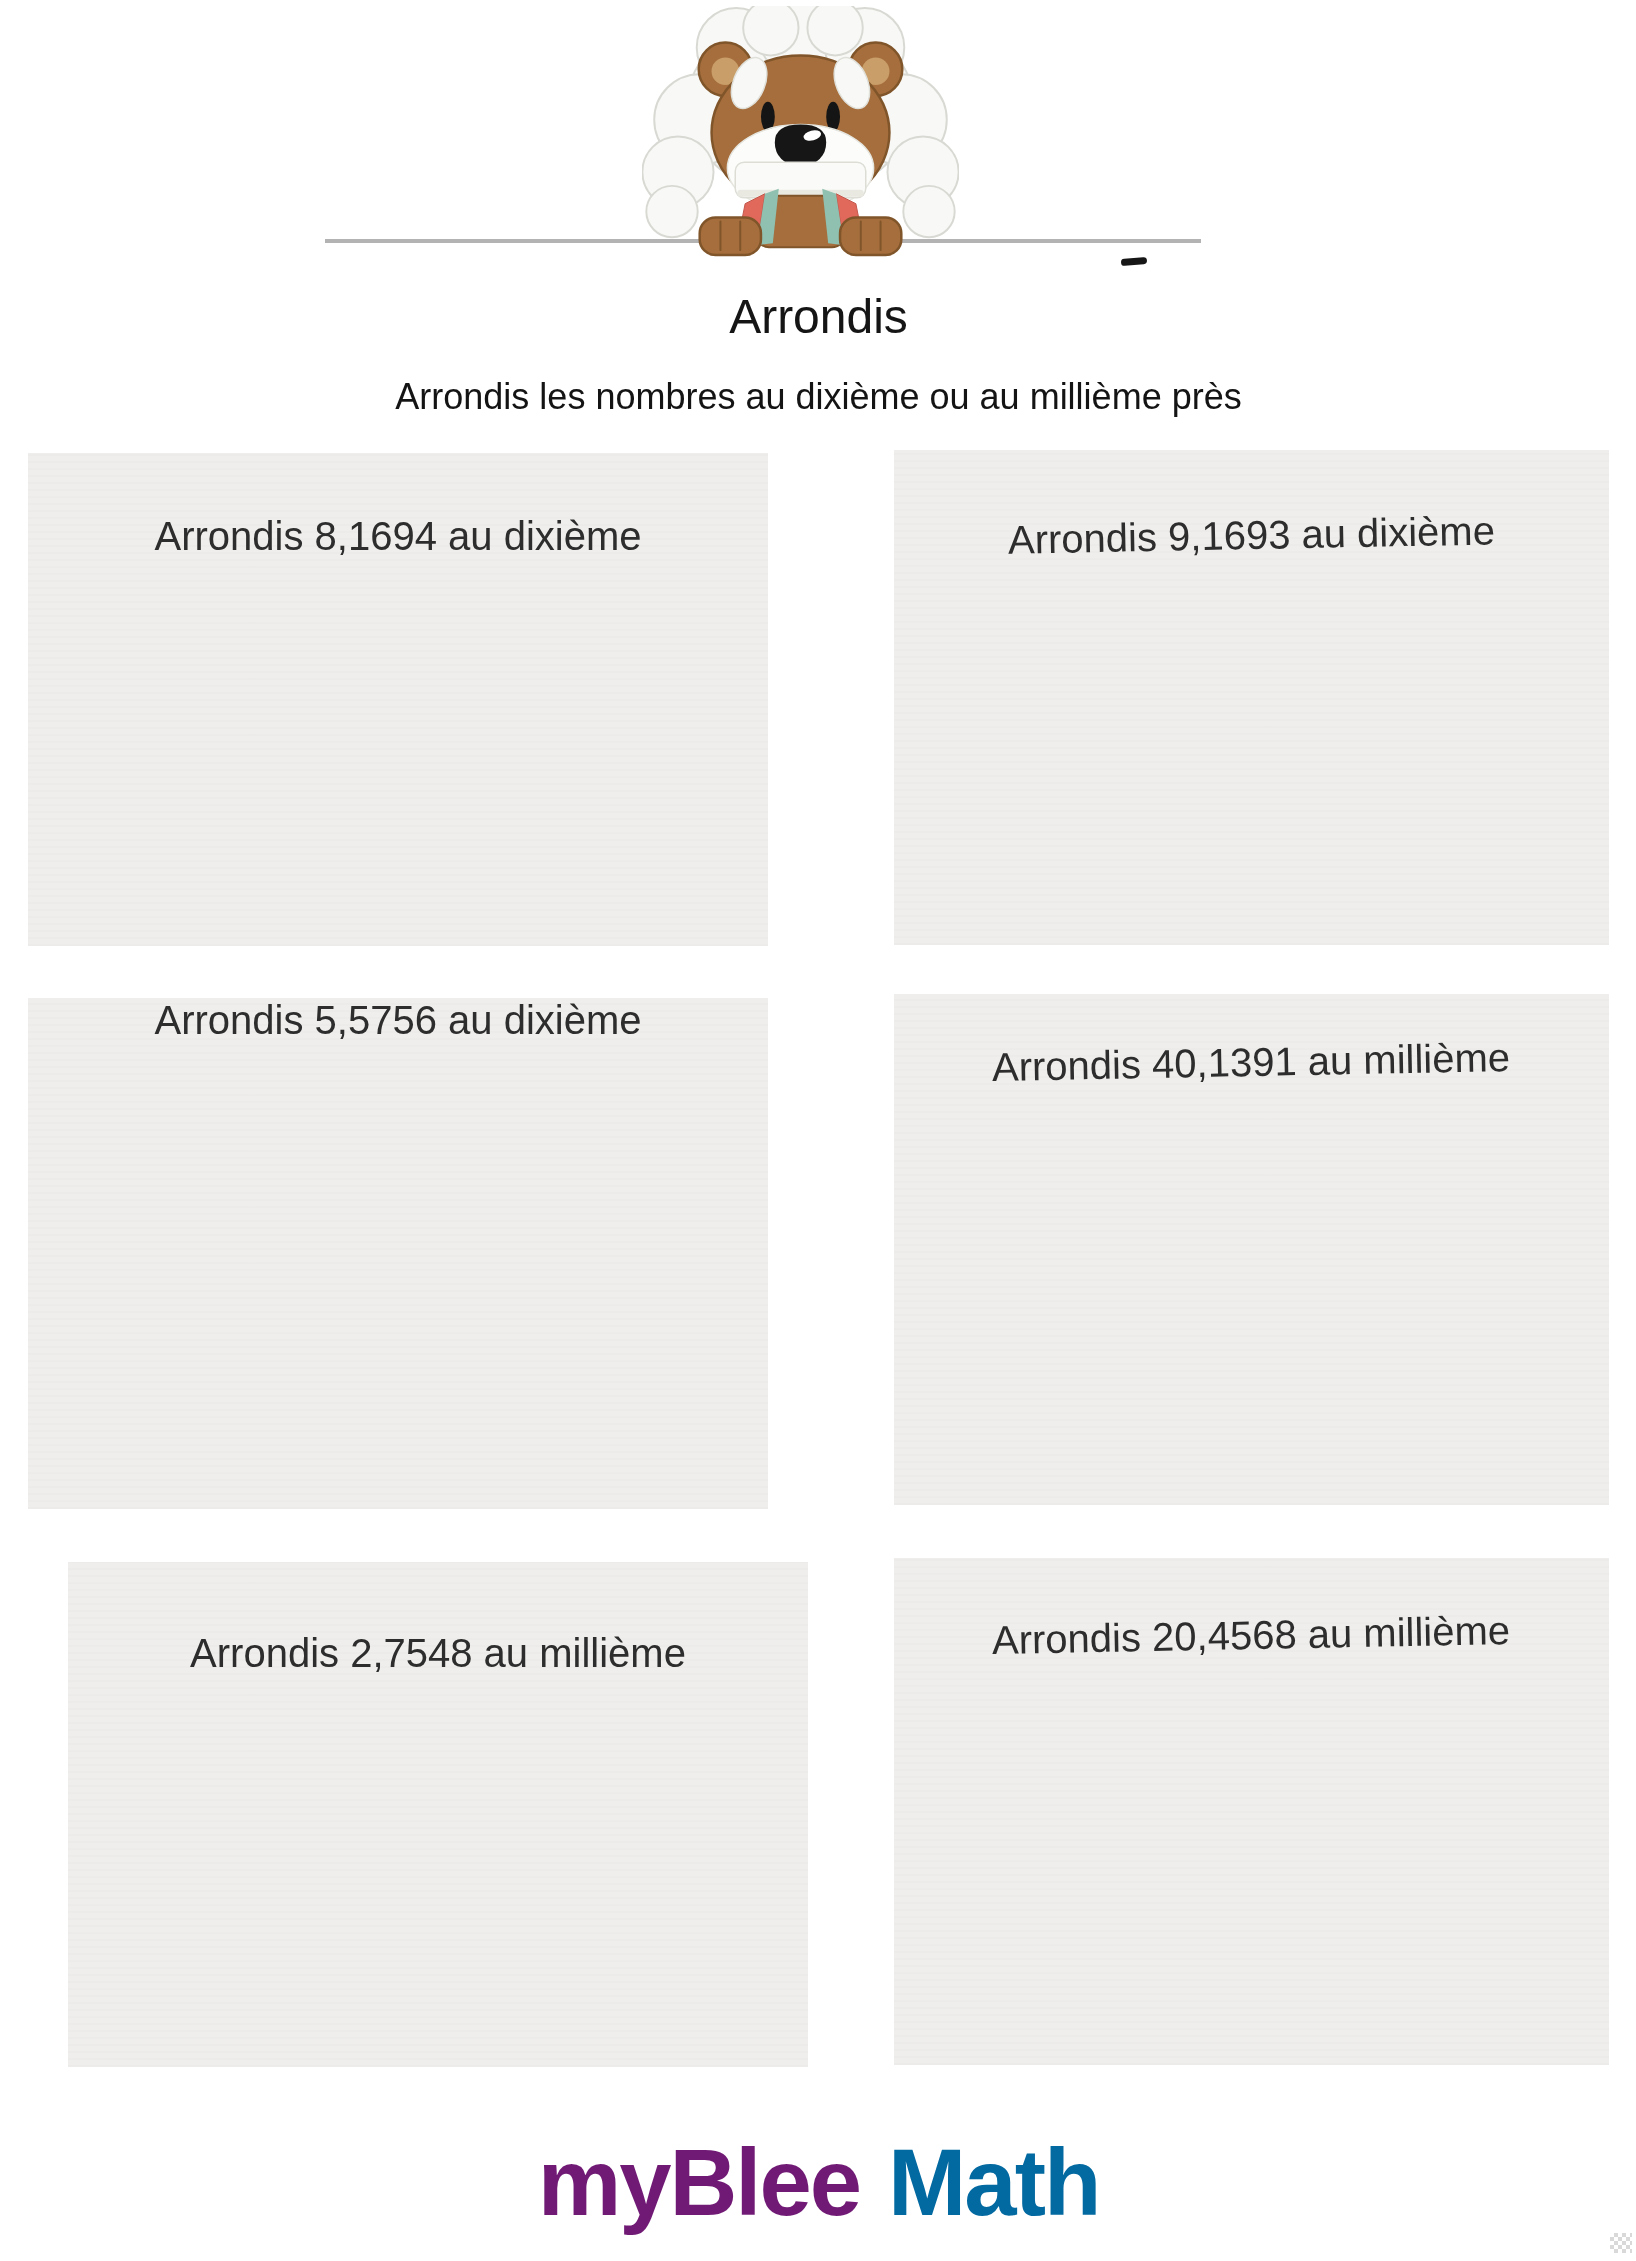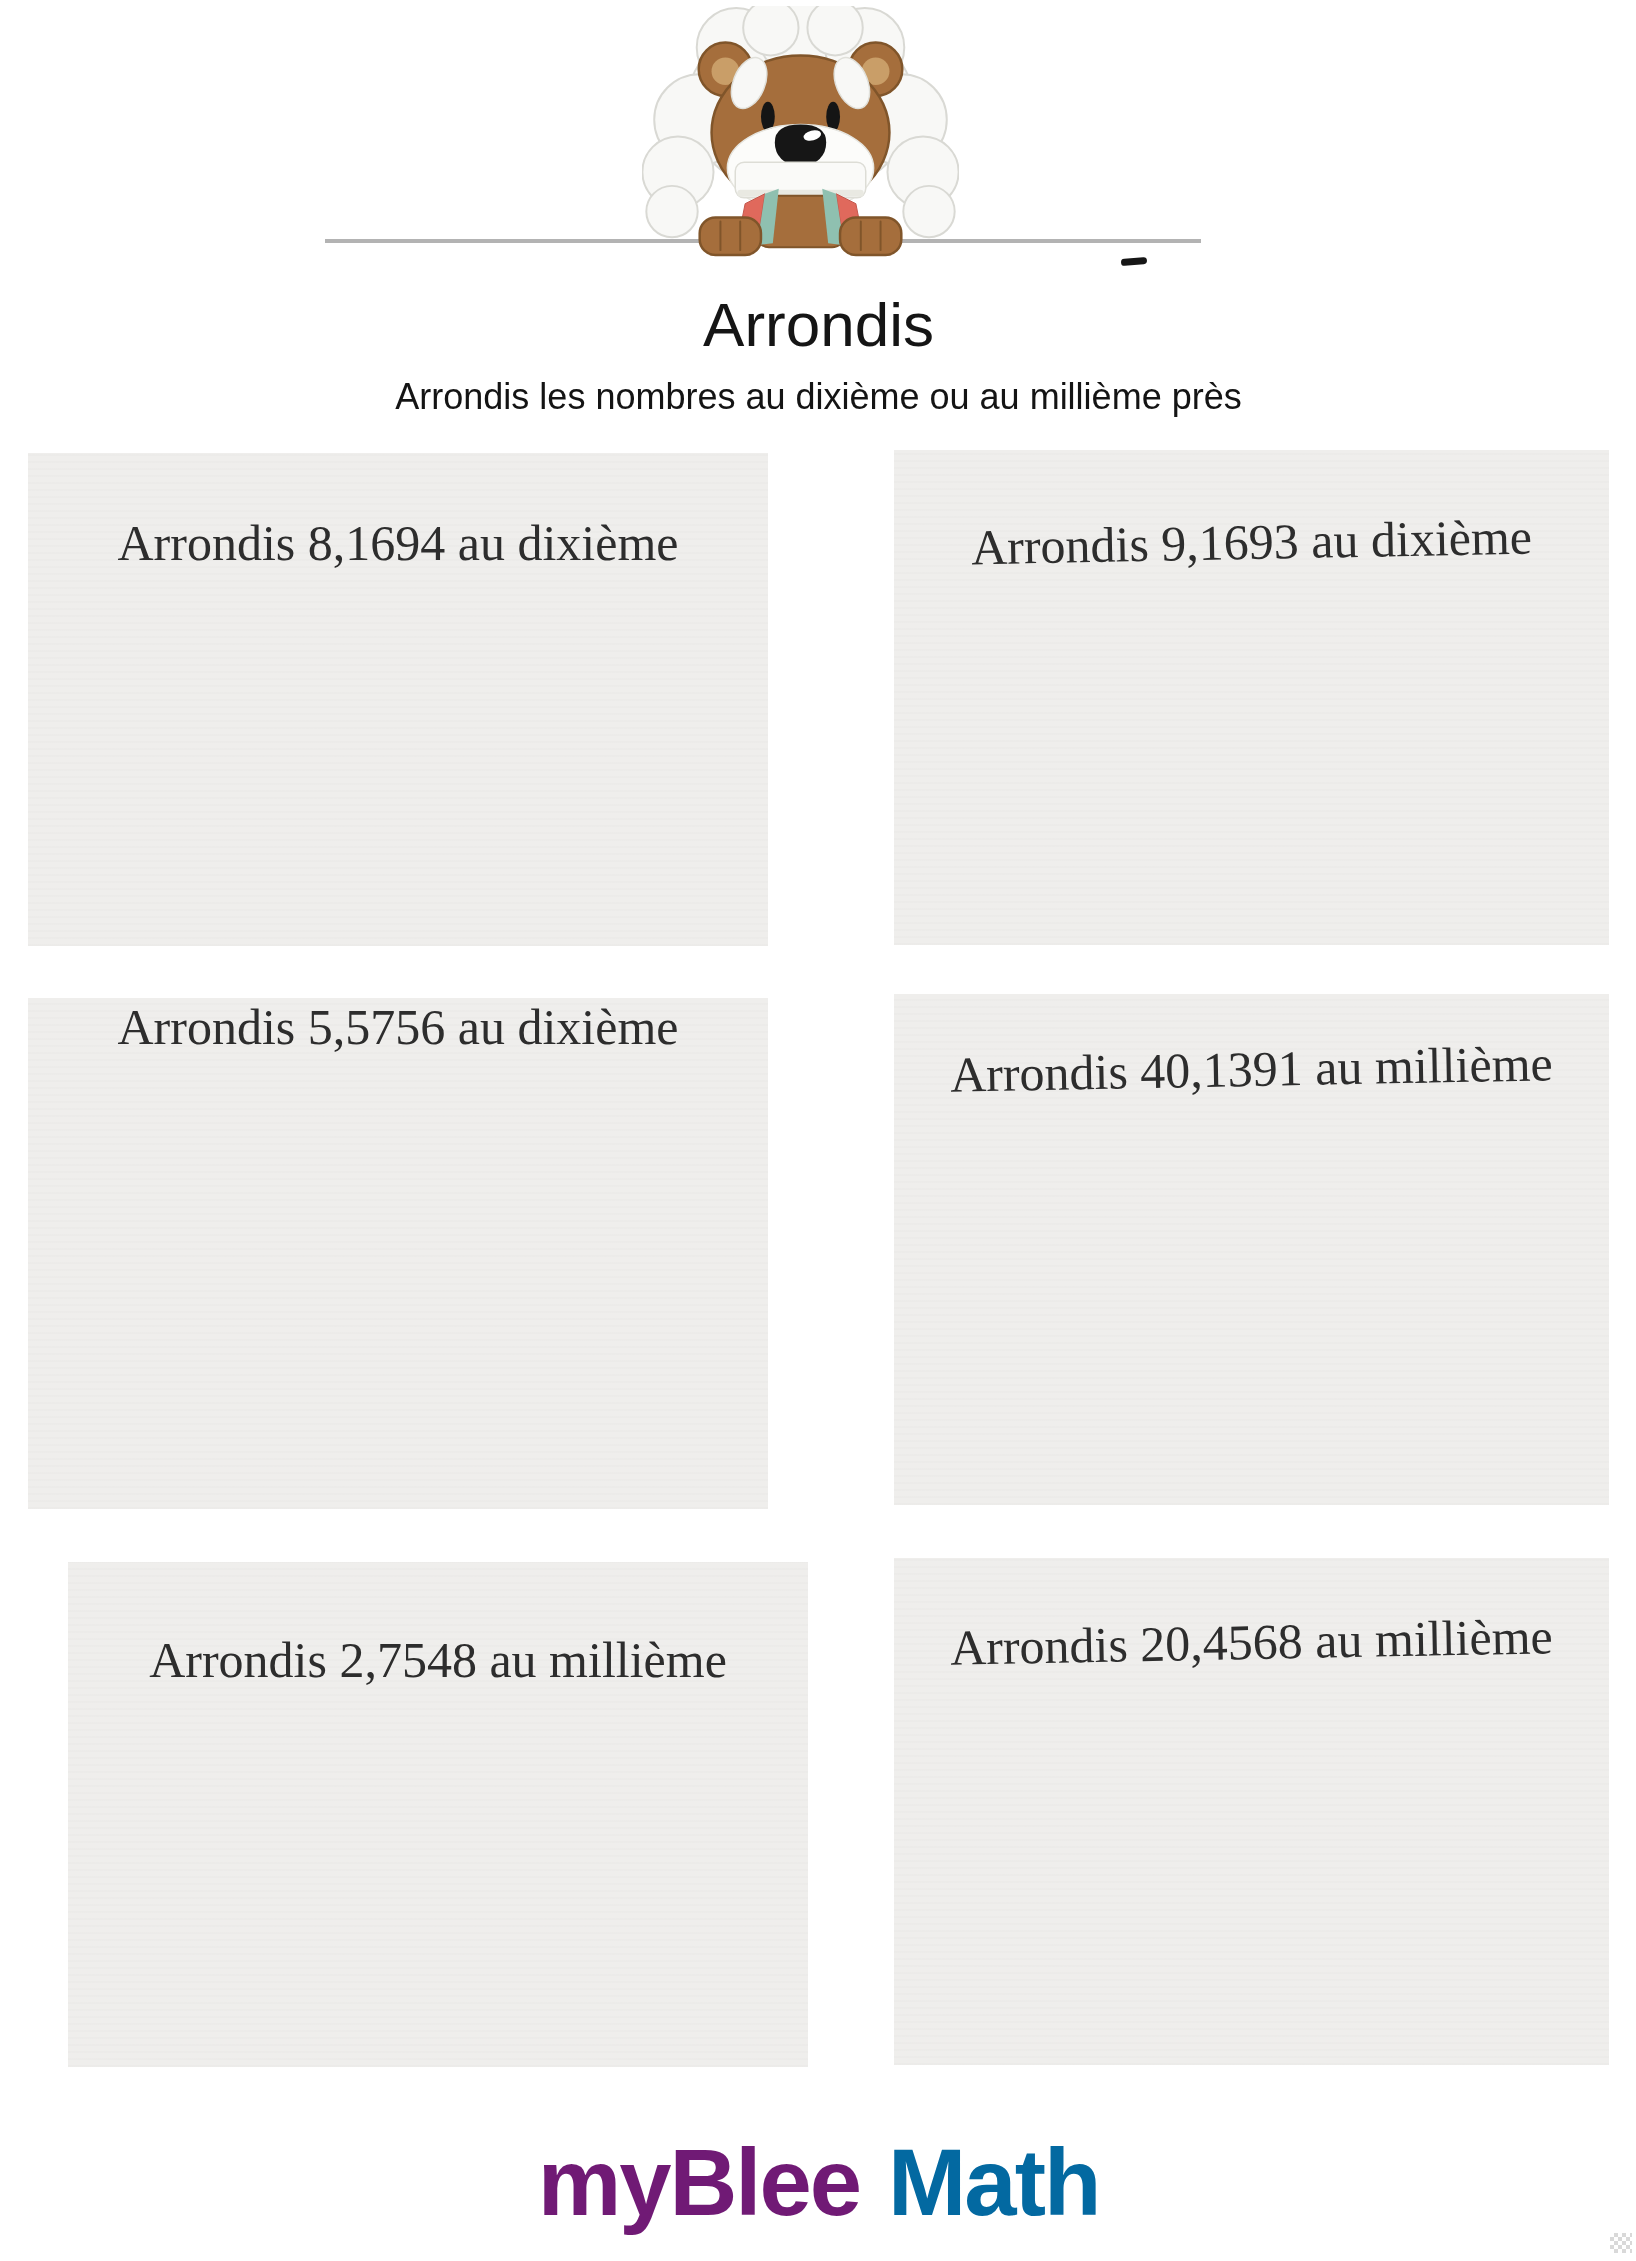--- a/index.html
+++ b/index.html
@@ -6,27 +6,27 @@
   body{font-family:"Liberation Sans", sans-serif;}
   .page{position:relative;width:1637px;height:2261px;background:#ffffff;overflow:hidden;}
 
   
   .hang-line{position:absolute;left:325px;top:239px;width:876px;height:4px;background:#b3b3b3;z-index:1;}
   .dash-artifact{position:absolute;left:1121px;top:258px;width:26px;height:7px;background:#161616;border-radius:4px;transform:rotate(-5deg);z-index:1;}
 
   .mascot{position:absolute;left:642px;top:6px;width:317px;height:255px;z-index:2;}
 
   .title{position:absolute;left:0;top:289px;width:100%;text-align:center;
-         font-size:62px;color:#151515;letter-spacing:0px;}
+         font-size:48px;color:#151515;letter-spacing:0px;}
   .subtitle{position:absolute;left:0;top:376px;width:100%;text-align:center;
          font-size:36px;color:#141414;}
 
   .card{position:absolute;background:#efeeec;
         background-image:repeating-linear-gradient(0deg, rgba(0,0,0,0.012) 0 2px, rgba(255,255,255,0.012) 2px 7px);
-        box-sizing:border-box;text-align:center;color:#2d2d2d;font-size:50px;font-family:Liberation Serif, serif;}
+        box-sizing:border-box;text-align:center;color:#2d2d2d;font-size:40px;}
   .card .q{display:inline-block;}
   .card-1{left:28px;top:453px;width:740px;height:493px;padding-top:61px;}
   .card-2{left:894px;top:450px;width:715px;height:495px;padding-top:63px;}
   .card-3{left:28px;top:998px;width:740px;height:511px;}
   .card-4{left:894px;top:994px;width:715px;height:511px;padding-top:46px;}
   .card-5{left:28px;top:1562px;width:740px;height:505px;padding-top:69px;margin-left:40px;}
   .card-6{left:894px;top:1558px;width:715px;height:507px;padding-top:55px;}
   .card-2 .q,.card-4 .q,.card-6 .q{transform:rotate(-1.1deg);}
 
   .logo{position:absolute;left:0;top:2129px;width:100%;text-align:center;

